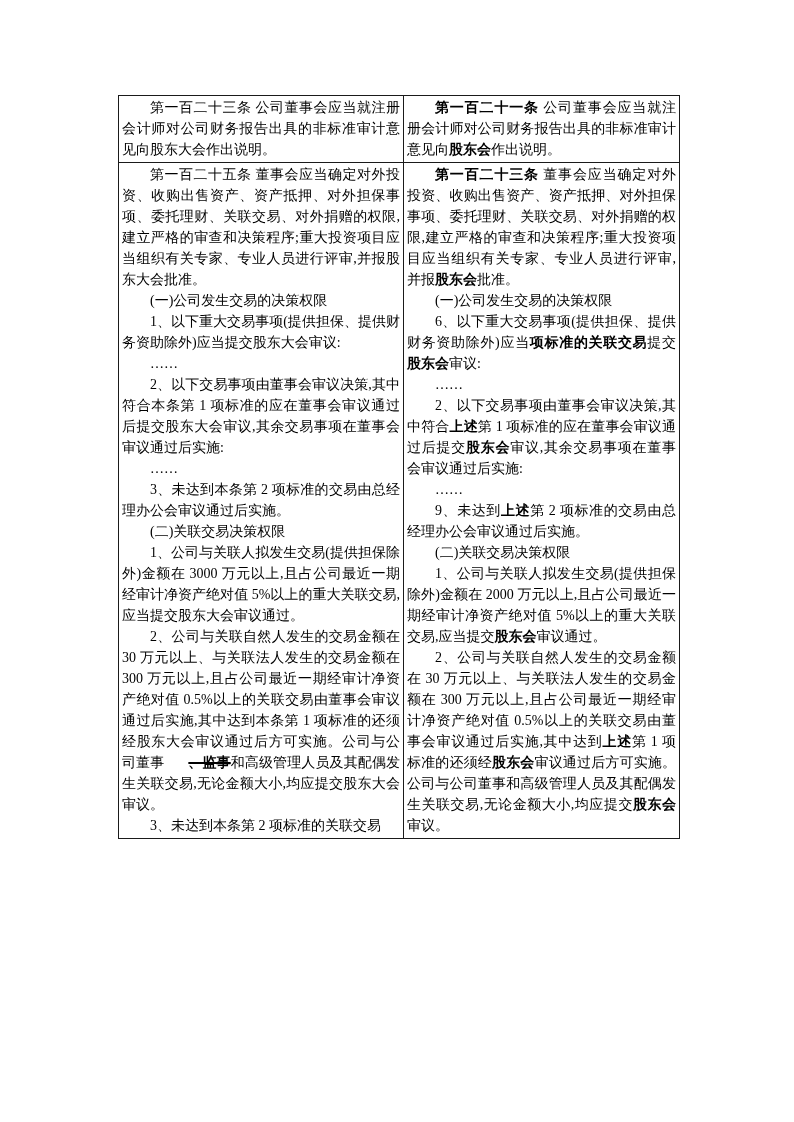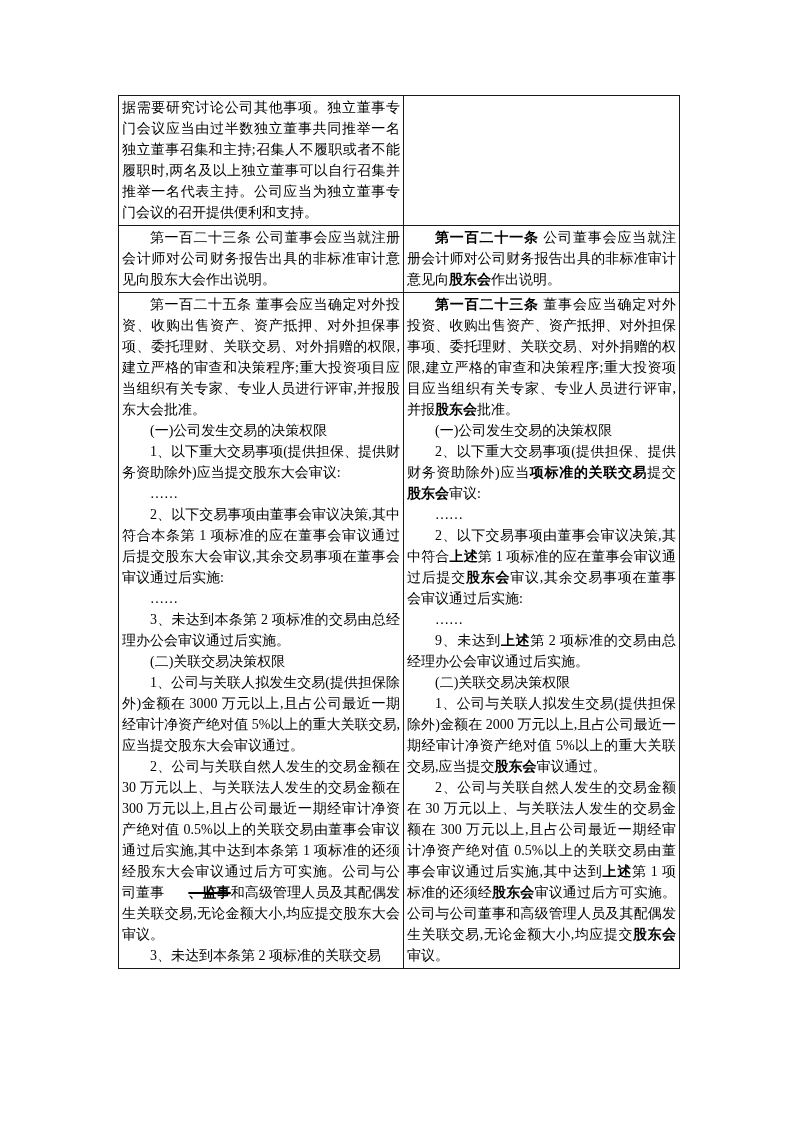--- a/index.html
+++ b/index.html
@@ -34,26 +34,20 @@
 
 <div class="page">
   <table class="cmp">
     <colgroup>
       <col style="width:285px">
       <col style="width:276px">
     </colgroup>
     <tbody>
         <tr>
           <td>
-            <p class="para no-indent"><span class="seg">据需要研究讨论公司其他事项。独立董事专门会议应当由过半数独立董事共同推举一名独立董事召集和主持;召集人不履职或者不能履职时,两名及以上独立董事可以自行召集并推举一名代表主持。公司应当为独立董事专门会议的召开提供便利和支持。</span></p>
-          </td>
-          <td></td>
-        </tr>
-        <tr>
-          <td>
             <p class="para"><span class="seg">第一百二十三条  公司董事会应当就注册会计师对公司财务报告出具的非标准审计意见向股东大会作出说明。</span></p>
           </td>
           <td>
             <p class="para"><span class="seg b">第一百二十一条</span><span class="seg">  公司董事会应当就注册会计师对公司财务报告出具的非标准审计意见向</span><span class="seg b">股东会</span><span class="seg">作出说明。</span></p>
           </td>
         </tr>
         <tr>
           <td>
             <p class="para"><span class="seg">第一百二十五条  董事会应当确定对外投资、收购出售资产、资产抵押、对外担保事项、委托理财、关联交易、对外捐赠的权限,建立严格的审查和决策程序;重大投资项目应当组织有关专家、专业人员进行评审,并报股东大会批准。</span></p>
             <p class="para"><span class="seg">(一)公司发生交易的决策权限</span></p>
@@ -63,21 +57,21 @@
             <p class="para"><span class="seg">……</span></p>
             <p class="para"><span class="seg">3、未达到本条第 2 项标准的交易由总经理办公会审议通过后实施。</span></p>
             <p class="para"><span class="seg">(二)关联交易决策权限</span></p>
             <p class="para"><span class="seg">1、公司与关联人拟发生交易(提供担保除外)金额在 3000 万元以上,且占公司最近一期经审计净资产绝对值 5%以上的重大关联交易,应当提交股东大会审议通过。</span></p>
             <p class="para"><span class="seg">2、公司与关联自然人发生的交易金额在 30 万元以上、与关联法人发生的交易金额在 300 万元以上,且占公司最近一期经审计净资产绝对值 0.5%以上的关联交易由董事会审议通过后实施,其中达到本条第 1 项标准的还须经股东大会审议通过后方可实施。公司与公司董事</span><span class="seg b strike">、监事</span><span class="seg">和高级管理人员及其配偶发生关联交易,无论金额大小,均应提交股东大会审议。</span></p>
             <p class="para"><span class="seg">3、未达到本条第 2 项标准的关联交易</span></p>
           </td>
           <td>
             <p class="para"><span class="seg b">第一百二十三条</span><span class="seg">  董事会应当确定对外投资、收购出售资产、资产抵押、对外担保事项、委托理财、关联交易、对外捐赠的权限,建立严格的审查和决策程序;重大投资项目应当组织有关专家、专业人员进行评审,并报</span><span class="seg b">股东会</span><span class="seg">批准。</span></p>
             <p class="para"><span class="seg">(一)公司发生交易的决策权限</span></p>
-            <p class="para"><span class="seg">2、以下重大交易事项(提供担保、提供财务资助除外)应当</span><span class="seg b">项标准的关联交易</span><span class="seg">提交</span><span class="seg b">股东会</span><span class="seg">审议:</span></p>
+            <p class="para"><span class="seg">6、以下重大交易事项(提供担保、提供财务资助除外)应当</span><span class="seg b">项标准的关联交易</span><span class="seg">提交</span><span class="seg b">股东会</span><span class="seg">审议:</span></p>
             <p class="para"><span class="seg">……</span></p>
             <p class="para"><span class="seg">2、以下交易事项由董事会审议决策,其中符合</span><span class="seg b">上述</span><span class="seg">第 1 项标准的应在董事会审议通过后提交</span><span class="seg b">股东会</span><span class="seg">审议,其余交易事项在董事会审议通过后实施:</span></p>
             <p class="para"><span class="seg">……</span></p>
             <p class="para"><span class="seg">9、未达到</span><span class="seg b">上述</span><span class="seg">第 2 项标准的交易由总经理办公会审议通过后实施。</span></p>
             <p class="para"><span class="seg">(二)关联交易决策权限</span></p>
             <p class="para"><span class="seg">1、公司与关联人拟发生交易(提供担保除外)金额在 2000 万元以上,且占公司最近一期经审计净资产绝对值 5%以上的重大关联交易,应当提交</span><span class="seg b">股东会</span><span class="seg">审议通过。</span></p>
             <p class="para"><span class="seg">2、公司与关联自然人发生的交易金额在 30 万元以上、与关联法人发生的交易金额在 300 万元以上,且占公司最近一期经审计净资产绝对值 0.5%以上的关联交易由董事会审议通过后实施,其中达到</span><span class="seg b">上述</span><span class="seg">第 1 项标准的还须经</span><span class="seg b">股东会</span><span class="seg">审议通过后方可实施。公司与公司董事和高级管理人员及其配偶发生关联交易,无论金额大小,均应提交</span><span class="seg b">股东会</span><span class="seg">审议。</span></p>
           </td>
         </tr>
       </tbody>

